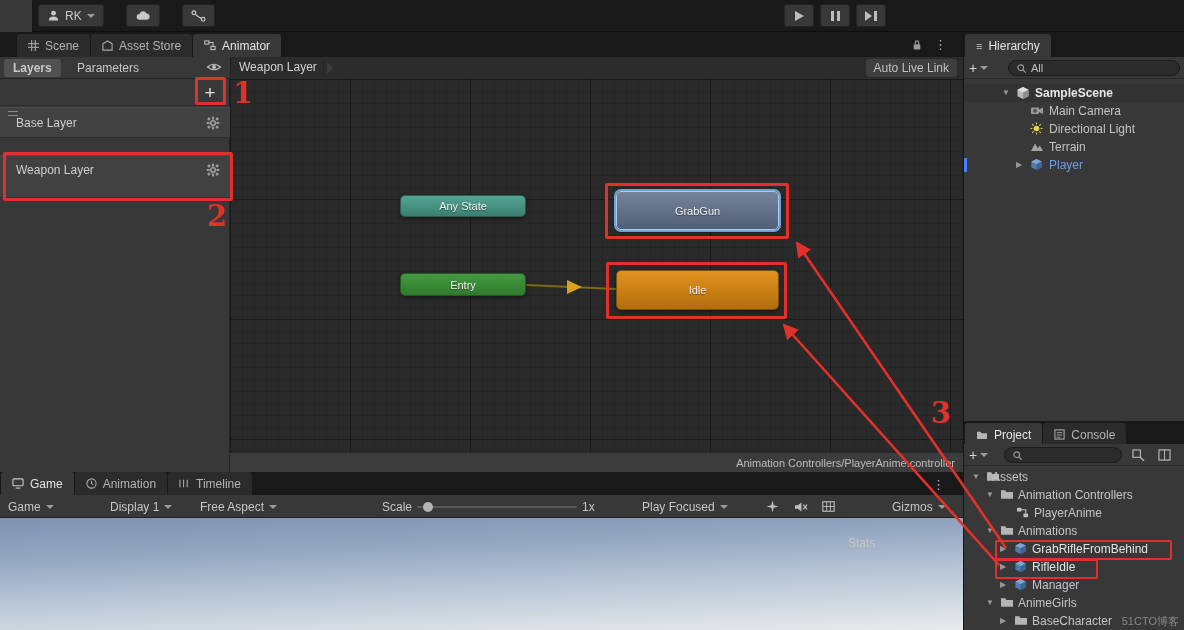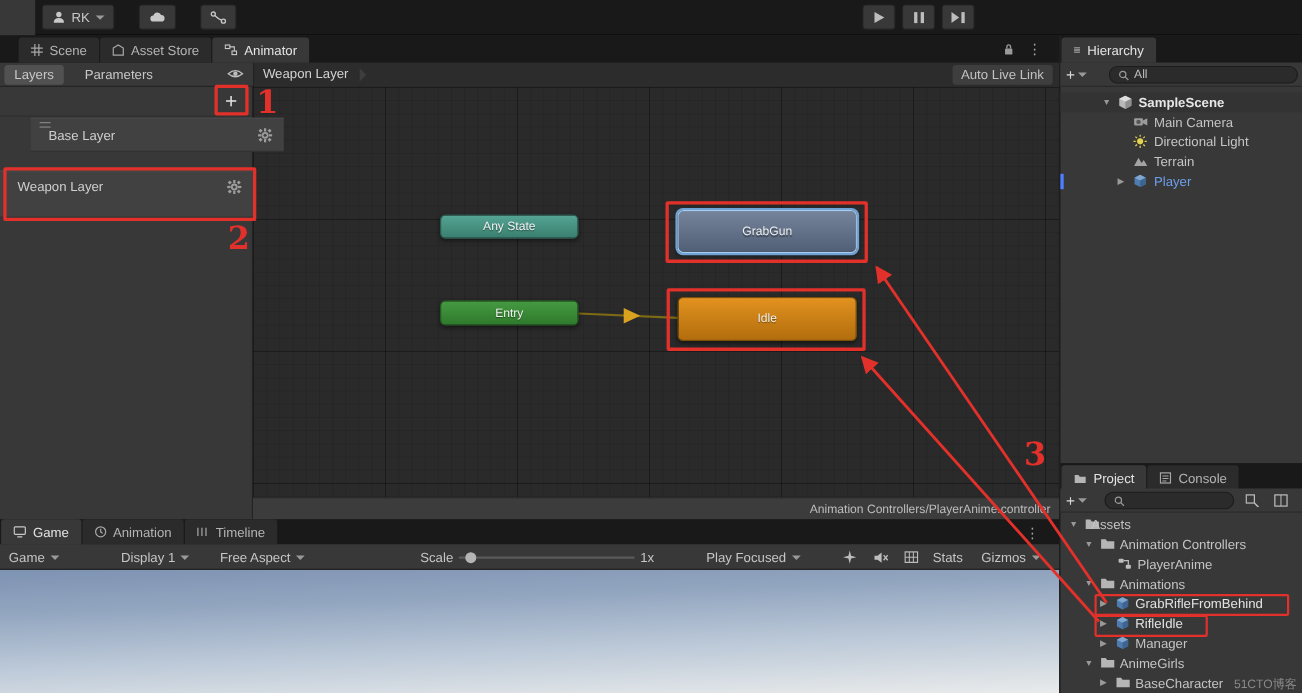--- a/index.html
+++ b/index.html
@@ -22,21 +22,21 @@
   
   .tabbar { position:absolute; left:0; top:32px; width:963px; height:25px; background:#191919; display:flex; align-items:flex-end; gap:1px; padding-left:17px; z-index:4; }
   .tab { height:23px; background:#2b2b2b; color:#b4b4b4; display:flex; align-items:center; gap:6px; padding:0 11px; border-radius:3px 3px 0 0; font-size:12px; }
   .tab.active { background:#383838; color:#e4e4e4; }
   .tabbar-icons { position:absolute; right:16px; top:5px; display:flex; gap:12px; align-items:center; color:#aaa; }
   .kebab { font-size:13px; color:#aaa; letter-spacing:0; }
 
   
   .anim-toolbar { position:absolute; left:0; top:57px; width:963px; height:22px; background:#383838; border-bottom:1px solid #232323; z-index:3; }
   .lp-btn { position:absolute; top:2px; height:18px; display:flex; align-items:center; padding:0 9px; border-radius:3px; color:#c8c8c8; font-size:12px; }
-  .lp-btn.sel { background:#515151; }
+  .lp-btn.sel { background:#515151;font-weight:bold; }
   .eye-wrap { position:absolute; left:206px; top:4px; }
   .crumb-strip { position:absolute; left:230px; top:0; width:733px; height:22px; background:#2c2c2c; border-left:1px solid #222; }
   .crumb { position:absolute; left:8px; top:3px; color:#d2d2d2; }
   .crumb-arrow { position:absolute; left:96px; top:4px; width:9px; height:14px; overflow:hidden; }
   .crumb-arrow::before { content:""; position:absolute; left:-6px; top:2px; width:10px; height:10px; background:#3d3d3d; transform:rotate(45deg); }
   .auto-live { position:absolute; right:6px; top:2px; height:18px; background:#3e3e3e; border-radius:3px; display:flex; align-items:center; padding:0 8px; color:#c2c2c2; }
 
   
   .layers-panel { position:absolute; left:0; top:79px; width:230px; height:393px; background:#383838; border-right:1px solid #232323; z-index:2; }
   .layers-header { position:absolute; left:0; top:0; width:100%; height:27px; border-bottom:1px solid #2e2e2e; }
@@ -197,21 +197,21 @@
     <div class="auto-live">
         <span>Auto Live Link</span>
       </div>
   </div>
 </div>
 
 <div class="layers-panel">
   <div class="layers-header">
     <div class="plus-btn">+</div>
   </div>
-  <div class="layer-item" style="top:28px;height:31px;margin-left:28px;">
+  <div class="layer-item" style="top:28px;height:31px;">
     <span class="layer-handle"></span>
     <span style="margin-left:6px;">Base Layer</span>
     <span class="gear-wrap">
         <svg width="14" height="14" viewBox="0 0 14 14">
           <g fill="#9d9d9d">
             <circle cx="7" cy="7" r="3.1"></circle>
             <rect x="6" y="0.6" width="2" height="3"></rect>
             <rect x="6" y="10.4" width="2" height="3"></rect>
             <rect x="0.6" y="6" width="3" height="2"></rect>
             <rect x="10.4" y="6" width="3" height="2"></rect>
@@ -330,21 +330,21 @@
       </svg>
     </div>
   <div class="gt-item" style="left:816px;">
       <svg width="13" height="11" viewBox="0 0 14 12">
         <rect x="0.8" y="0.8" width="12.4" height="10.4" fill="none" stroke="#bdbdbd" stroke-width="1.2"></rect>
         <line x1="5" y1="1" x2="5" y2="11" stroke="#bdbdbd"></line>
         <line x1="9" y1="1" x2="9" y2="11" stroke="#bdbdbd"></line>
         <line x1="1" y1="6" x2="13" y2="6" stroke="#bdbdbd"></line>
       </svg>
     </div>
-  <div class="gt-item" style="left:842px;">
+  <div class="gt-item" style="left:842px;margin-top:36px;">
       <span>Stats</span>
     </div>
   <div class="gt-item" style="left:886px;">
       <span>Gizmos</span>
       <span class="caret"></span>
     </div>
 </div>
 
 <div class="game-view"></div>
 

